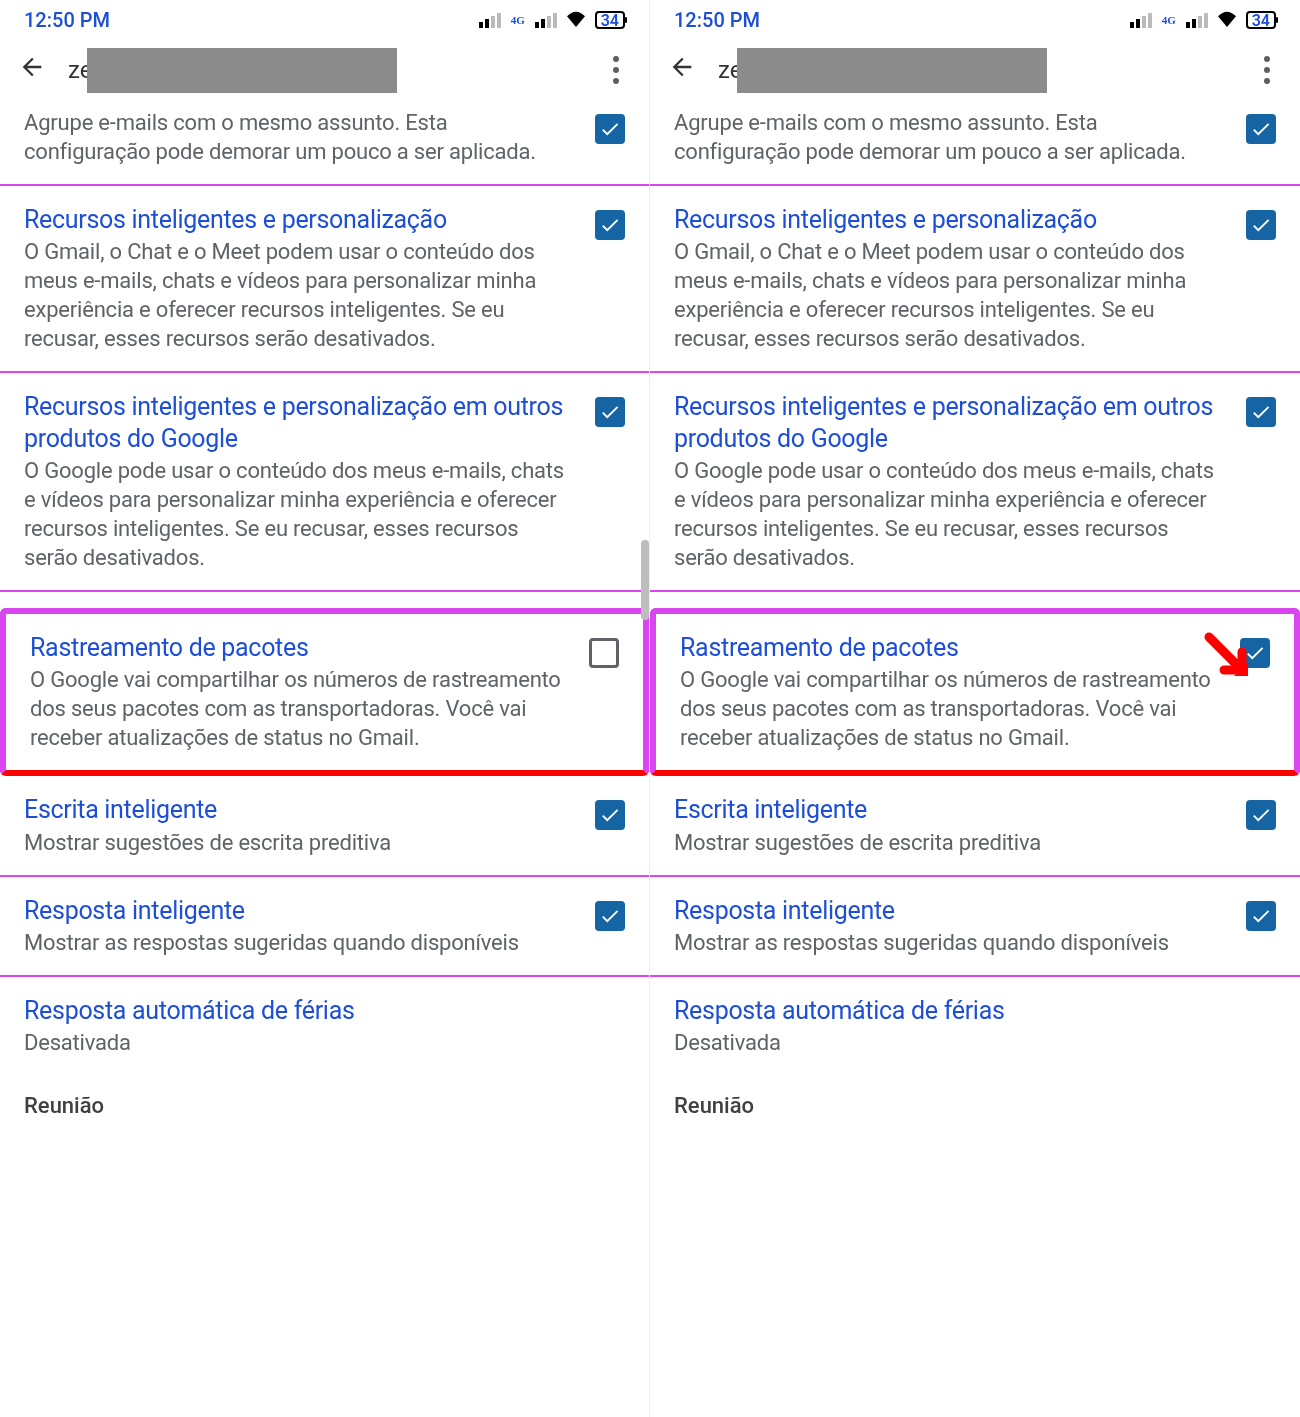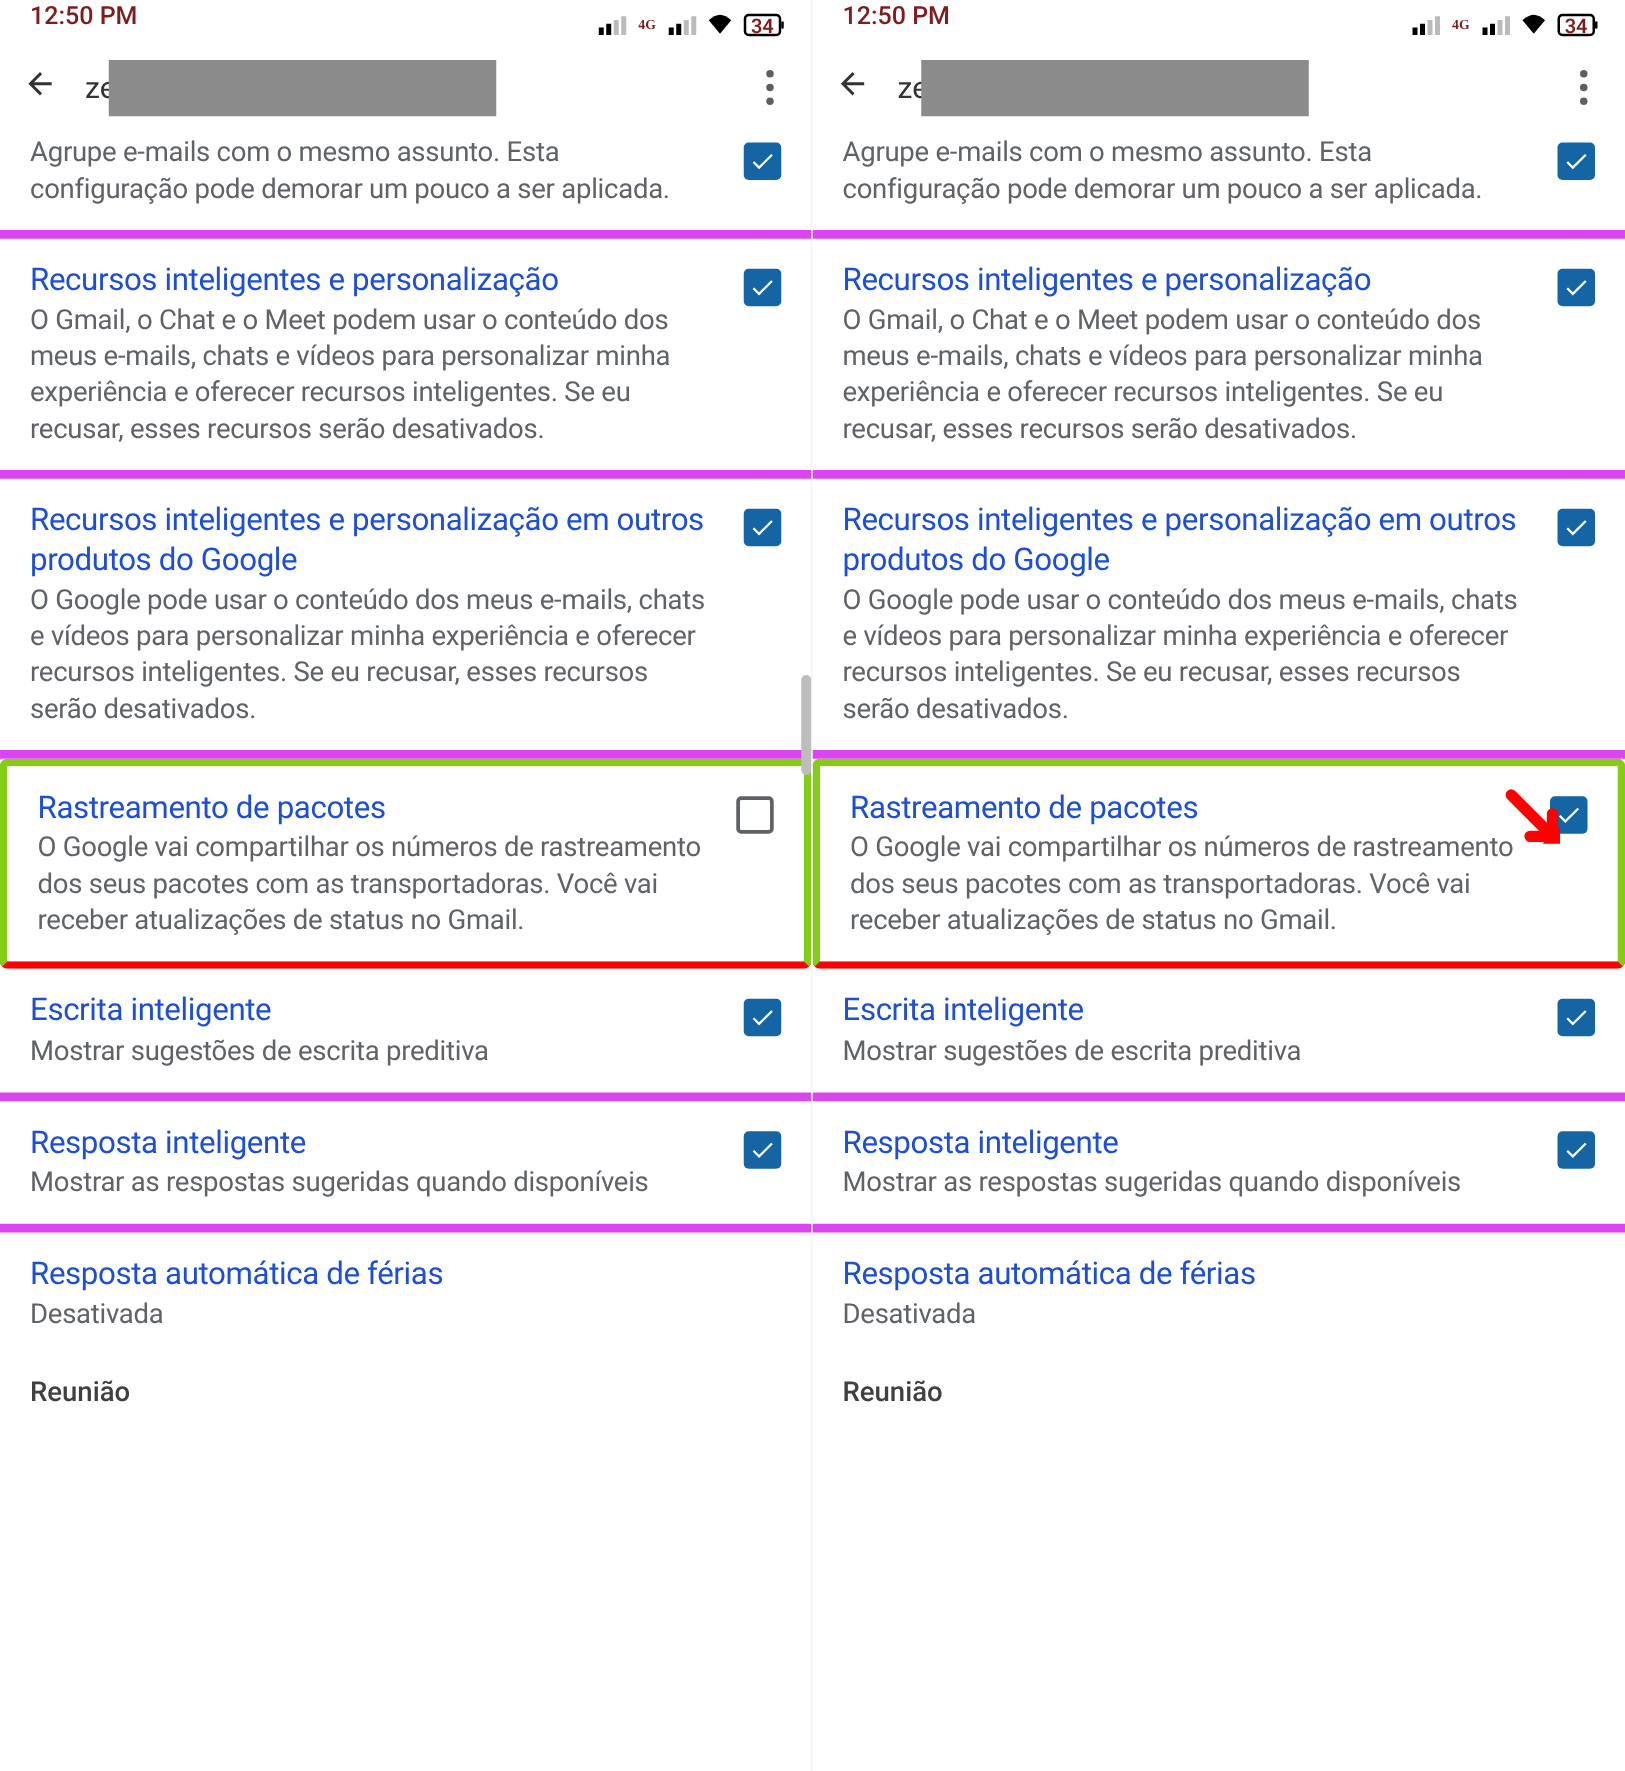--- a/index.html
+++ b/index.html
@@ -15,24 +15,25 @@
       height: 100%;
       background: #fff;
       position: relative;
       overflow: hidden;
     }
     .phone.left { border-right: 1px solid #eee; }
     .status-bar {
       height: 40px;
       display: flex;
       justify-content: space-between;
+      align-items: center;
       padding: 0 24px;
       font-size: 20px;
       font-weight: 500;
-      color: #7f1d1d;
+      color: #1d4ed8;
     }
     .status-right { display: flex; align-items: center; gap: 8px; font-size: 16px; }
     .signal-bars { display: flex; align-items: flex-end; gap: 2px; }
     .bar { width: 4px; background: #000; }
     .bar.b1 { height: 6px; } .bar.b2 { height: 9px; } .bar.b3 { height: 12px; } .bar.b4 { height: 15px; }
     .bar.dim { background: #bbb; }
     .fourg { font-size: 11px; font-weight: 600; margin: 16px 2px; font-family: Liberation Serif, serif; }
     .wifi { font-size: 18px; }
     .battery {
       display: inline-flex; align-items: center; border: 2px solid #000;
@@ -52,41 +53,41 @@
       flex: 0 0 auto; width: 310px; height: 45px; background: #8b8b8b;
     }
     .more-dots {
       margin-left: auto; width: 30px; display: flex; flex-direction: column;
       align-items: center; gap: 5px;
     }
     .more-dots span { width: 6px; height: 6px; background: #5f5f5f; border-radius: 50%; }
     .content { padding: 0; }
     .setting {
       display: flex; align-items: flex-start; padding: 18px 24px 18px 24px;
-      border-bottom: 7px solid #d946ef;
+      border-bottom: 2px solid #d946ef;
     }
     .setting.first { padding-top: 8px; }
     .setting .text { flex: 1; padding-right: 20px; }
     .setting .title {
       font-size: 25px; font-weight: 400; color: #1d4ed8; line-height: 1.25;
       margin-bottom: 2px; letter-spacing: -0.3px;
     }
     .setting .subtitle {
       font-size: 22px; color: #5f6368; line-height: 1.32; letter-spacing: -0.2px;
     }
     .checkbox {
       width: 30px; height: 30px; border-radius: 4px; margin-top: 6px;
       display: flex; align-items: center; justify-content: center;
       flex-shrink: 0;
     }
     .checkbox.checked { background: #1565a5; }
     .checkbox.checked svg { width: 22px; height: 22px; }
     .checkbox.unchecked { border: 3px solid #5f6368; background: #fff; }
     .highlight-box {
-      border: 6px solid #84cc16; border-radius: 6px;
+      border: 6px solid #d946ef; border-radius: 6px; margin-top: 16px;
     }
     .arrow-overlay {
       position: absolute; pointer-events: none;
     }
     .peek {
       padding: 18px 24px 0 24px; font-size: 22px; color: #404040; font-weight: 500;
     }
     .scrollbar-thumb {
       position: absolute; right: 0; width: 8px; height: 80px; background: #bdbdbd;
       border-radius: 4px;

